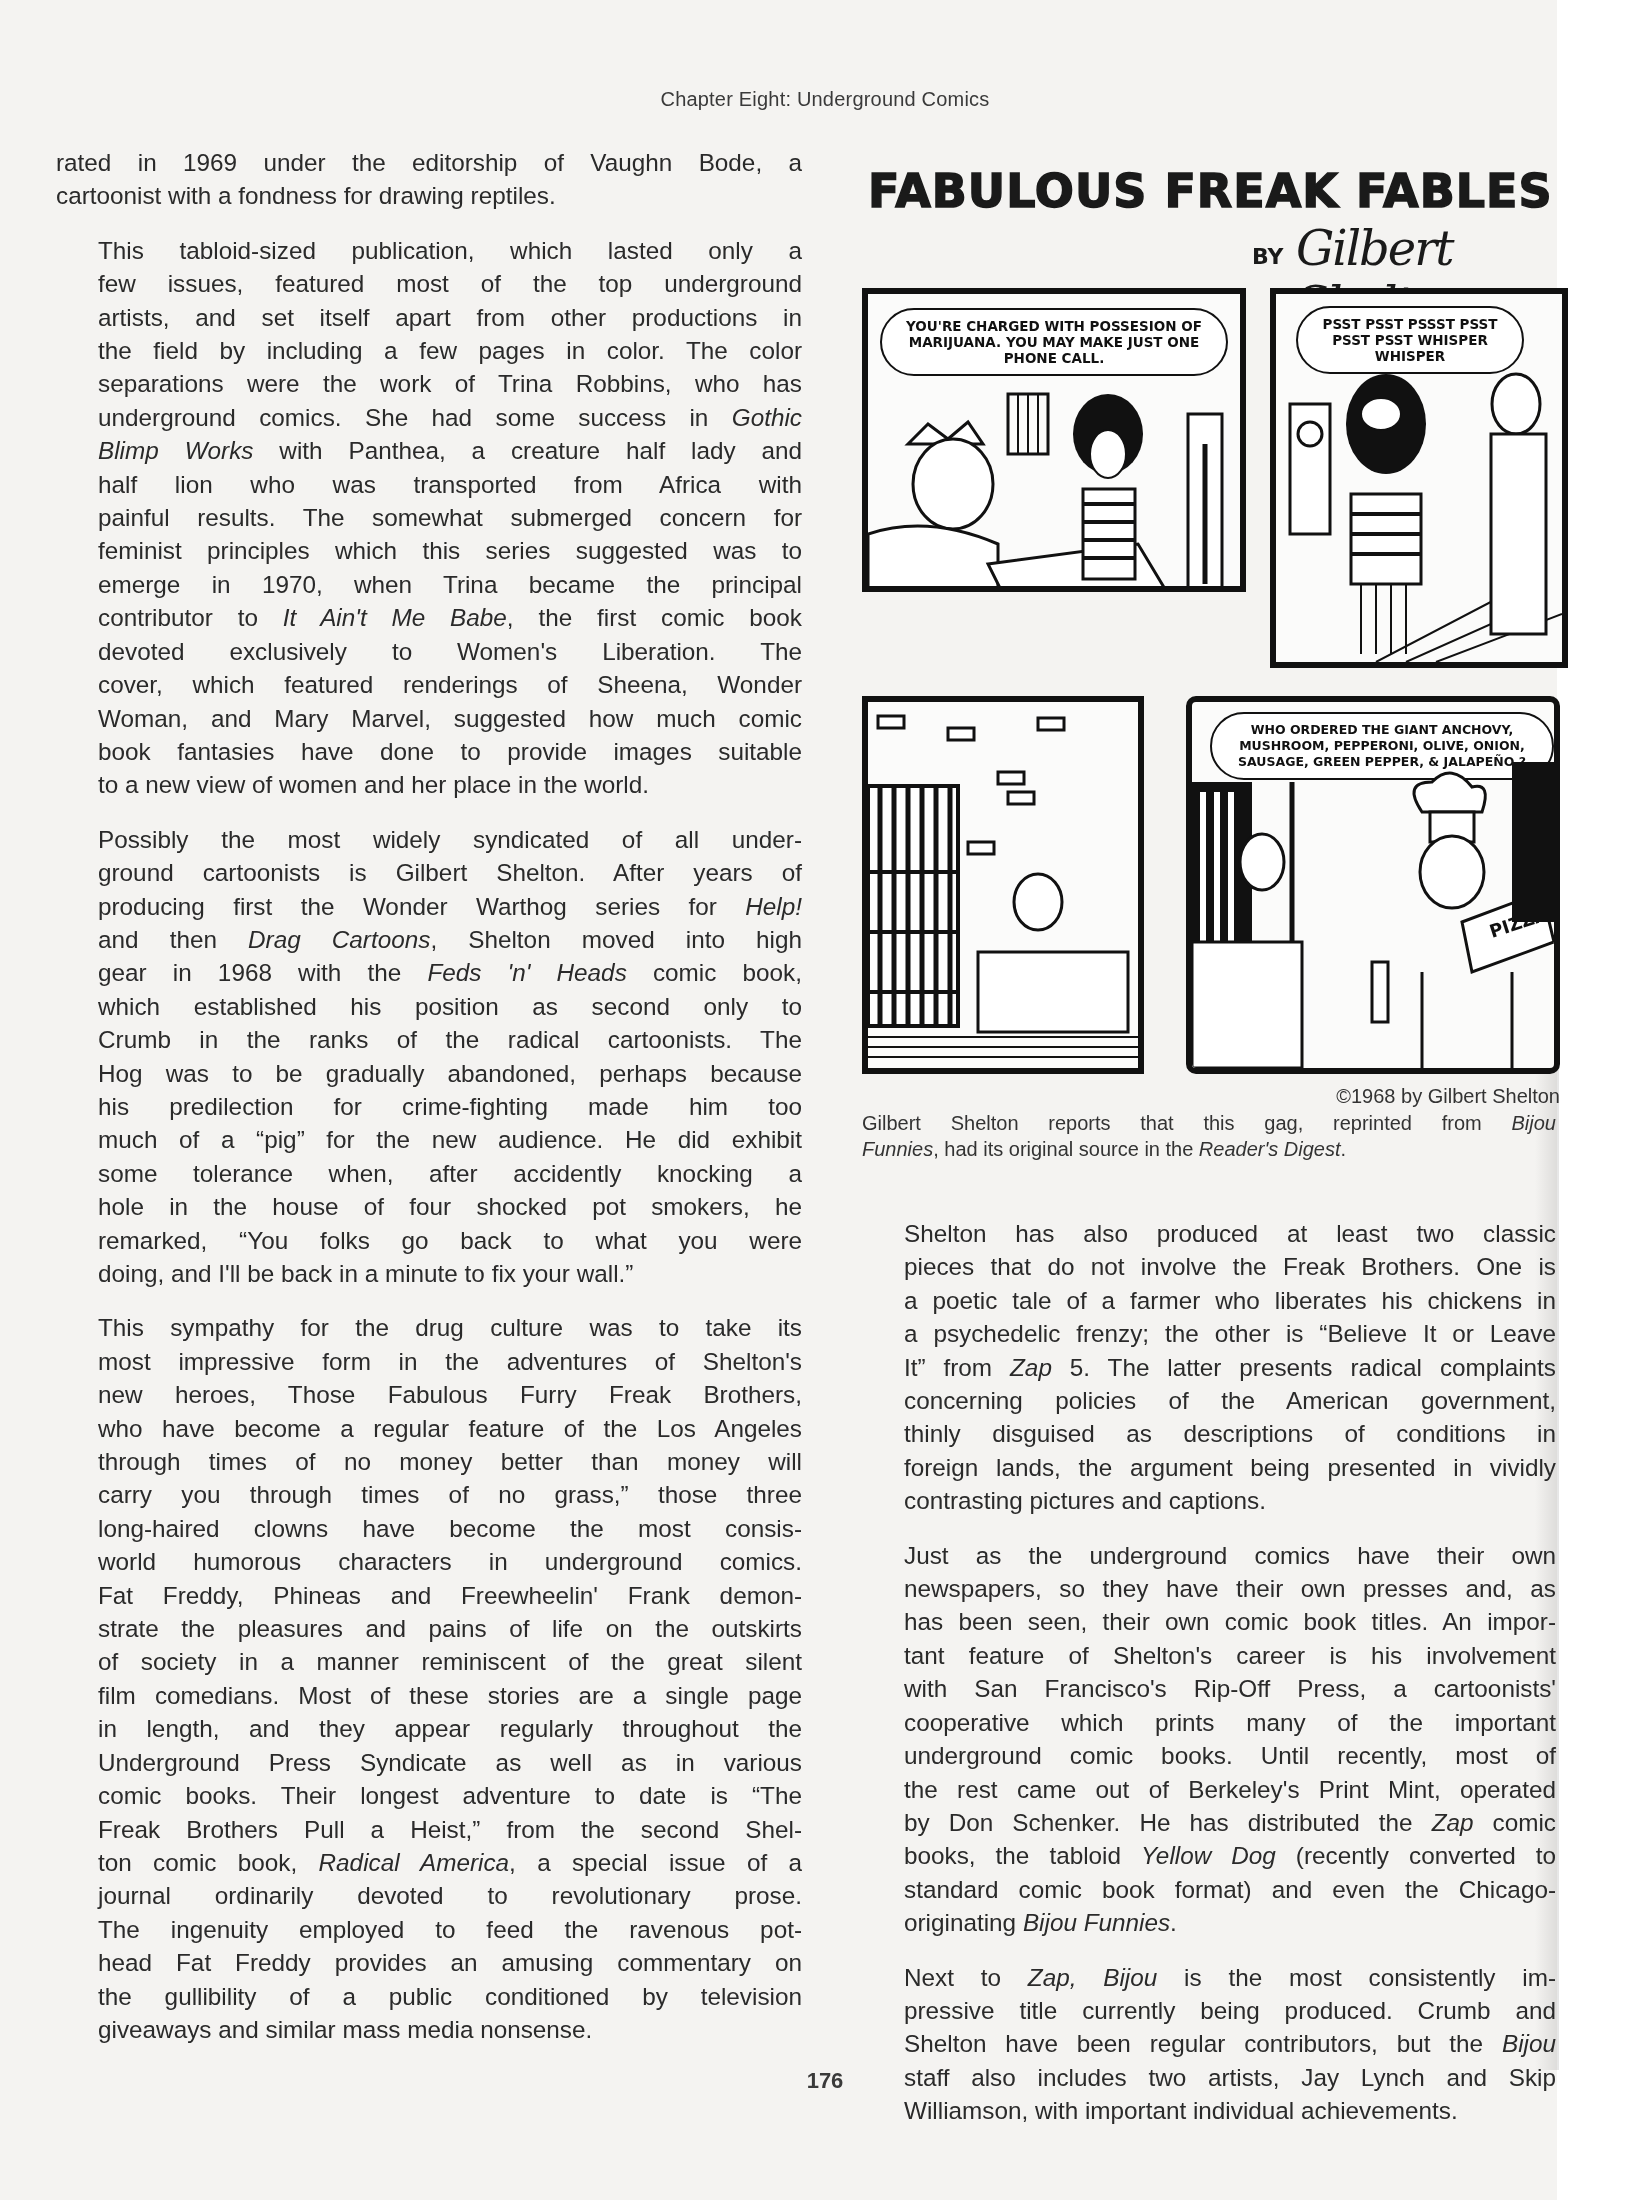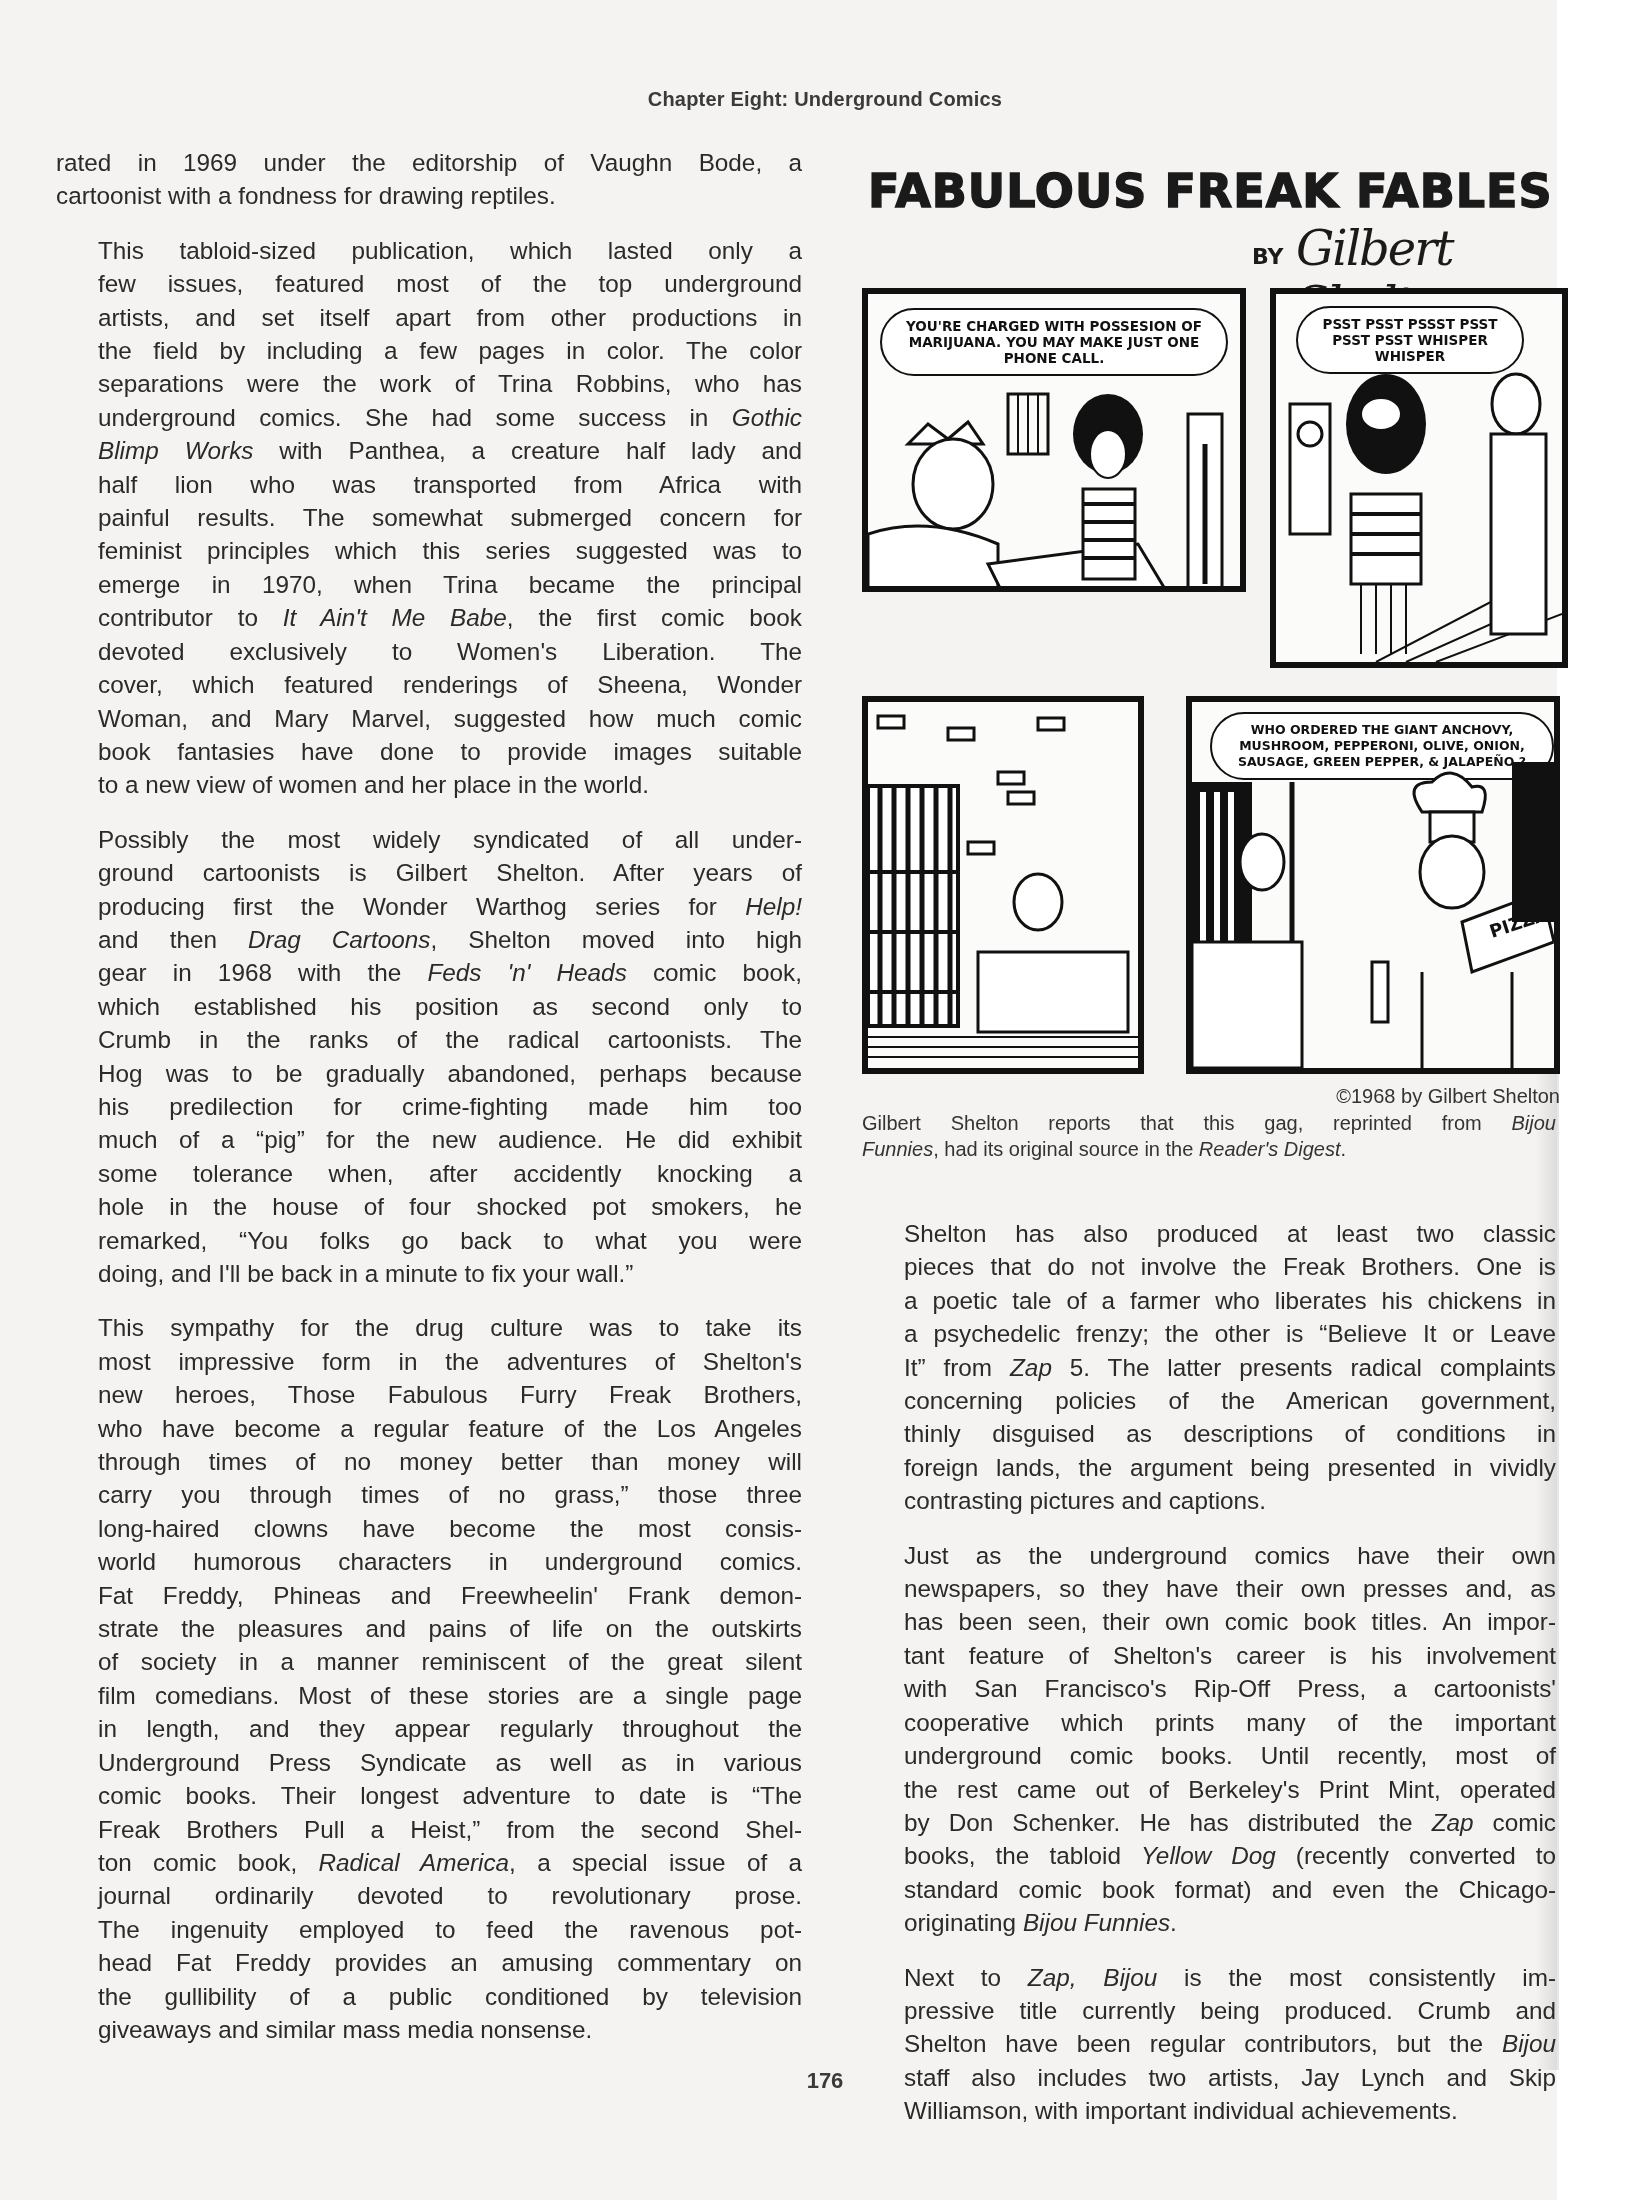--- a/index.html
+++ b/index.html
@@ -12,21 +12,21 @@
   .page-edge {
     position:absolute; left:1557px; top:0; width:93px; height:2200px;
     background:#ffffff;
   }
   .gutter-shade {
     position:absolute; left:1535px; top:1050px; width:24px; height:1020px;
     background:linear-gradient(to right, rgba(0,0,0,0) 0%, rgba(0,0,0,0.10) 100%);
   }
   .running-head {
     position:absolute; top:88px; left:0; width:1650px; text-align:center;
-    font-size:20px; font-weight:bold; color:#3a3a3a; letter-spacing:0.2px;
+    font-size:20px; font-weight:normal; color:#3a3a3a; letter-spacing:0.2px;
   }
   .col {
     position:absolute; font-size:24.3px; line-height:33.4px; text-align:justify;
   }
   .col-left  { left:56px;  top:146px; width:746px; }
   .col-right { left:862px; top:1196px; width:694px; }
   .col p { margin:0; text-indent:0; }
   .col p.indent { text-indent:42px;margin-top:21px; }
   .col p .line { display:block; text-align:justify; text-align-last:justify; }
   .col p .line.last { text-align-last:left; }
@@ -49,21 +49,21 @@
     position:absolute; left:436px; top:60px; font-family:"DejaVu Serif", serif;
     font-style:italic; font-size:48px; color:#1a1a1a; letter-spacing:-2px;
   }
   .panel {
     position:absolute; border:6px solid #111; background:#fbfbfa; overflow:hidden;
     box-sizing:border-box;
   }
   .p1 { left:2px;   top:128px; width:384px; height:304px; }
   .p2 { left:410px; top:128px; width:298px; height:380px; }
   .p3 { left:2px;   top:536px; width:282px; height:378px; }
-  .p4 { left:326px; top:536px; width:374px; height:378px; }
+  .p4 { left:326px; top:536px; width:374px; height:378px;border-radius:10px; }
   .balloon {
     position:absolute; background:#fff; border:2.5px solid #111; border-radius:40px;
     font-family:"DejaVu Sans", sans-serif; font-weight:bold; font-size:13.5px;
     line-height:16px; color:#111; text-align:center; padding:8px 12px;
   }
   .p1 .balloon { left:12px; top:14px; width:320px; }
   .p2 .balloon { left:20px; top:12px; width:200px; }
   .p4 .balloon { left:18px; top:10px; width:316px; font-size:12.5px; }
   .art { position:absolute; }
   .copyright {

